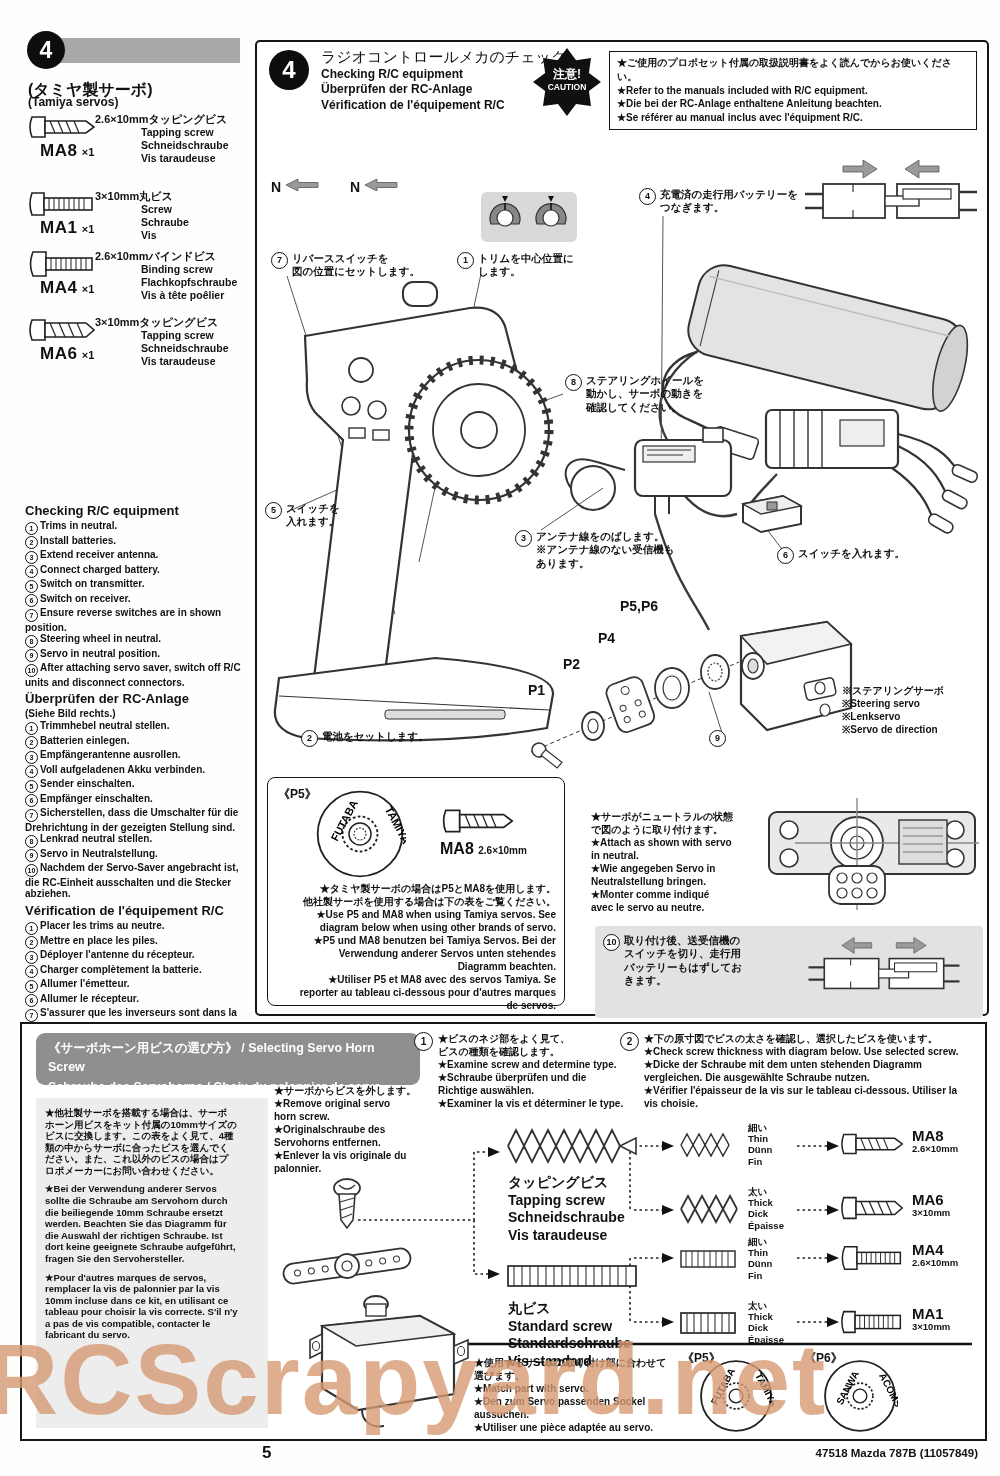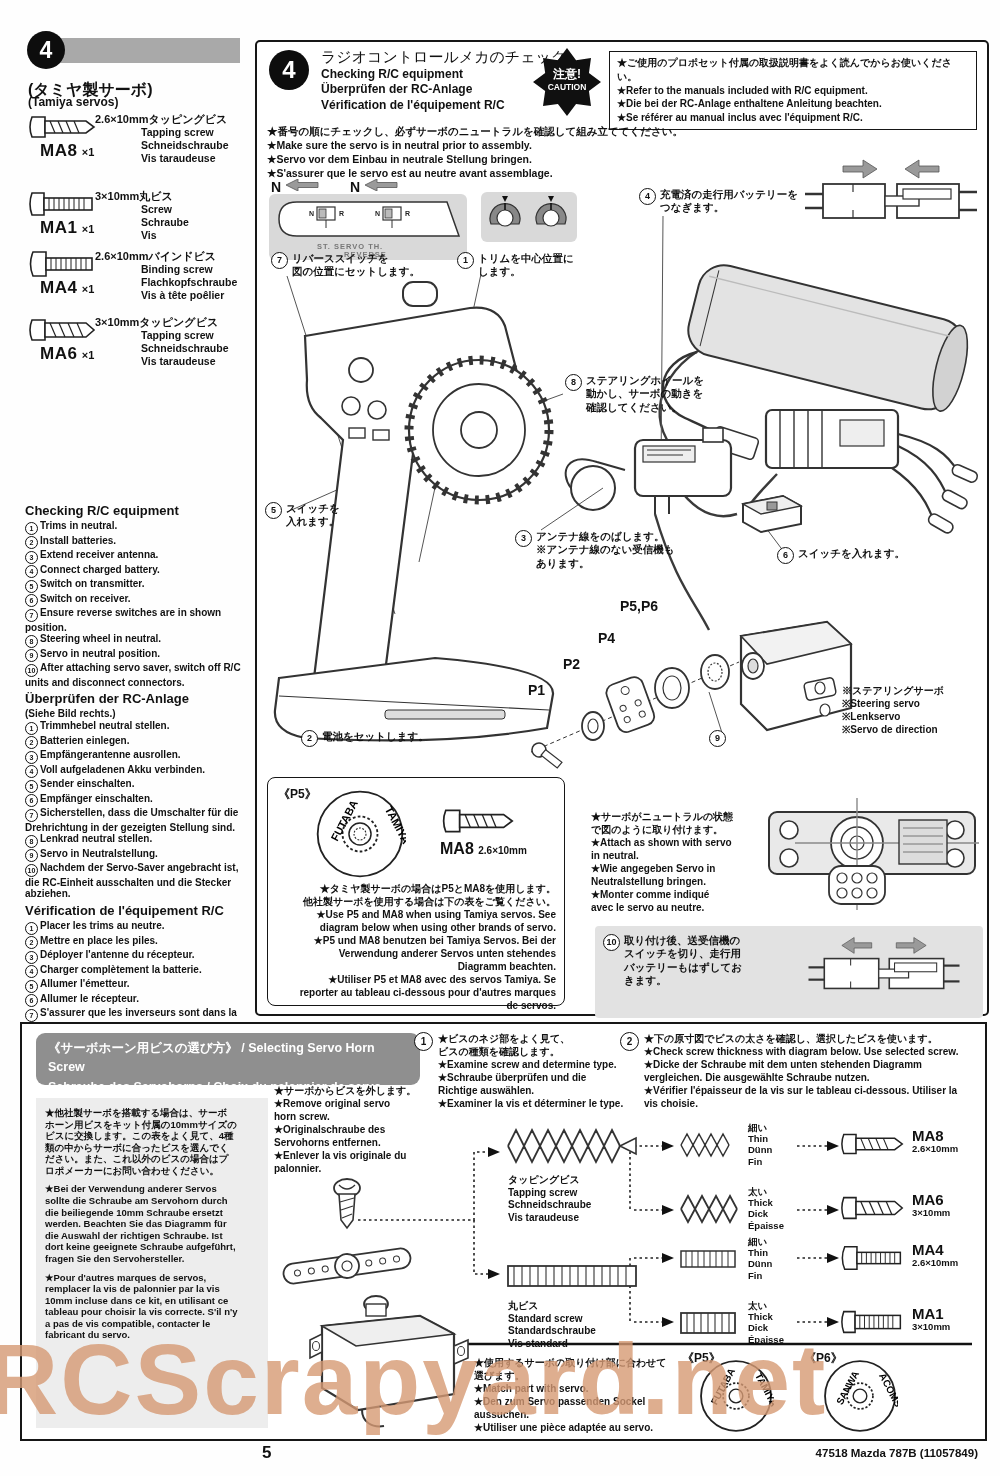--- a/index.html
+++ b/index.html
@@ -37,21 +37,21 @@
   .p5box{border:1.6px solid #161616;border-radius:8px;background:#fff;}
   .box10{background:#e2e2e2;border-radius:4px;display:flex;padding:8px;gap:6px;}
   
   .bbox{left:20px;top:1022px;width:963px;height:415px;border:2.5px solid #161616;background:#fff;}
   .bb-header{left:14px;top:9px;width:384px;height:52px;background:#8f8f8f;border-radius:9px;color:#fff;font-weight:bold;font-size:12.5px;line-height:1.55;padding:6px 12px;box-sizing:border-box;white-space:pre-line;}
   .bb-left{left:14px;top:74px;width:232px;height:330px;background:#ededed;padding:9px 9px;font-size:9.5px;font-weight:bold;line-height:1.22;box-sizing:border-box;}
   .bb-left div{margin-bottom:7px;white-space:pre-line;}
   .rowlbl{font-size:9.5px;font-weight:bold;line-height:1.18;white-space:pre-line;}
   .rowcode{font-size:15px;font-weight:bold;line-height:1;}
   .rowsize{font-size:9.5px;font-weight:bold;}
-  .typelbl{font-size:10px;font-weight:bold;line-height:1.25;white-space:pre-line;}
+  .typelbl{font-size:14px;font-weight:bold;line-height:1.25;white-space:pre-line;}
   .disc-title{font-size:12px;font-weight:bold;}
   .footer-num{font-size:17px;font-weight:bold;}
   .footer-code{font-size:11.5px;font-weight:bold;}
   .wm{left:-14px;top:1322px;font-size:100px;font-weight:bold;color:#d69a74;opacity:.8;letter-spacing:2px;white-space:nowrap;z-index:40;pointer-events:none;}
 </style>
 </head>
 <body>
 
 <div class="page">
 
@@ -216,51 +216,30 @@
       <div class="abs" style="left:0;top:18px;width:68px;text-align:center;color:#fff;font-size:12px;font-weight:bold;">注意!</div>
       <div class="abs" style="left:0;top:34px;width:68px;text-align:center;color:#fff;font-size:8.5px;font-weight:bold;">CAUTION</div>
     </div>
     <div class="abs caution-box" style="left:352px;top:9px;">
       <div>★ご使用のプロポセット付属の取扱説明書をよく読んでからお使いください。</div>
       <div>★Refer to the manuals included with R/C equipment.</div>
       <div>★Die bei der RC-Anlage enthaltene Anleitung beachten.</div>
       <div>★Se référer au manual inclus avec l'équipment R/C.</div>
     </div>
 
-    <div class="abs notes" style="left:10px;top:82px;width:700px;">★番号の順にチェックし、必ずサーボのニュートラルを確認して組み立ててください。
-★Make sure the servo is in neutral prior to assembly.
-★Servo vor dem Einbau in neutrale Stellung bringen.
-★S'assurer que le servo est au neutre avant assemblage.</div>
 
     <div class="abs" style="left:14px;top:136px;">
       <span class="b" style="font-size:14px;">N</span>
       <svg width="34" height="12" viewBox="0 0 34 12" style="display:inline-block;vertical-align:1px;">
           <polygon points="0,6 12,0 12,3.5 32,3.5 32,8.5 12,8.5 12,12" fill="#9a9a9a" stroke="#555" stroke-width="0.8"></polygon>
         </svg>
       <span class="b" style="font-size:14px;margin-left:26px;">N</span>
       <svg width="34" height="12" viewBox="0 0 34 12" style="display:inline-block;vertical-align:1px;">
           <polygon points="0,6 12,0 12,3.5 32,3.5 32,8.5 12,8.5 12,12" fill="#9a9a9a" stroke="#555" stroke-width="0.8"></polygon>
         </svg>
-    </div>
-    <div class="abs graybox" style="left:12px;top:152px;width:198px;height:66px;">
-      <svg width="198" height="66" viewBox="0 0 198 66">
-        <path d="M28,8 H178 L190,42 H28 Q10,42 10,25 Q10,8 28,8 Z" fill="#fff" stroke="#333" stroke-width="1.5"></path>
-        <text x="40" y="22" font-size="7" font-weight="bold" fill="#222">N</text>
-        <rect x="48" y="13" width="18" height="13" fill="#fff" stroke="#333" stroke-width="1.2"></rect>
-        <rect x="50" y="15" width="7" height="9" fill="#bbb" stroke="#333" stroke-width="0.8"></rect>
-        <text x="70" y="22" font-size="7" font-weight="bold" fill="#222">R</text>
-        <text x="106" y="22" font-size="7" font-weight="bold" fill="#222">N</text>
-        <rect x="114" y="13" width="18" height="13" fill="#fff" stroke="#333" stroke-width="1.2"></rect>
-        <rect x="116" y="15" width="7" height="9" fill="#bbb" stroke="#333" stroke-width="0.8"></rect>
-        <text x="136" y="22" font-size="7" font-weight="bold" fill="#222">R</text>
-        <line x1="57" y1="26" x2="57" y2="34" stroke="#333" stroke-width="1"></line>
-        <line x1="123" y1="26" x2="123" y2="34" stroke="#333" stroke-width="1"></line>
-        <text x="48" y="55" font-size="7.5" font-weight="bold" fill="#777" letter-spacing="1">ST.   SERVO   TH.</text>
-        <text x="75" y="63" font-size="7.5" font-weight="bold" fill="#777" letter-spacing="1">REVERSE</text>
-      </svg>
     </div>
 
     <div class="abs graybox" style="left:224px;top:150px;width:96px;height:50px;">
       <svg width="96" height="50" viewBox="0 0 96 50">
         <g transform="translate(24,26)">
           <polygon points="-3,-22 3,-22 0,-16" fill="#111"></polygon>
           <path d="M-14,6 A15,15 0 1 1 14,6 Z" fill="#888" stroke="#333" stroke-width="1.2"></path>
           <circle r="8" fill="#fff" stroke="#333" stroke-width="1.2"></circle>
           <line x1="0" y1="-8" x2="0" y2="-15" stroke="#111" stroke-width="1.6"></line>
         </g>

